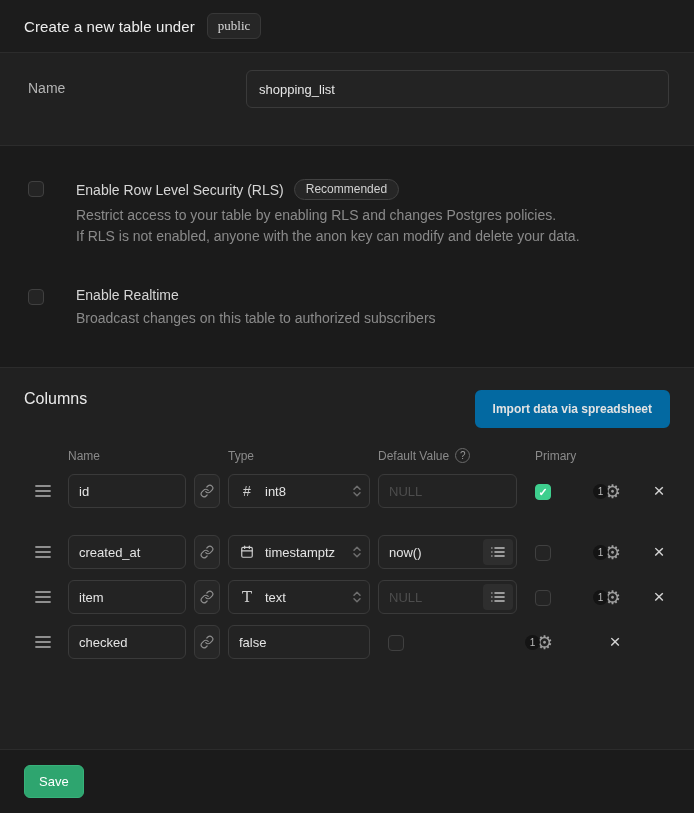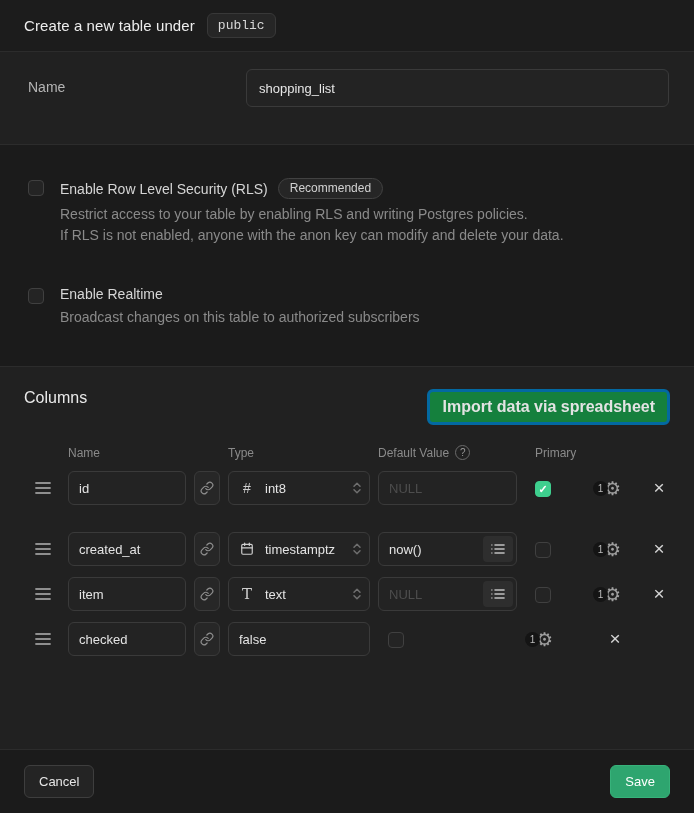--- a/index.html
+++ b/index.html
@@ -20,21 +20,21 @@
   
   .dlg-header {
     background: #1c1c1c;
     border-bottom: 1px solid #2c2c2c;
     padding: 13px 24px;
     display: flex; align-items: center; gap: 12px;
     flex: 0 0 auto;
   }
   .dlg-title { font-size: 15px; font-weight: 500; color: #ededed; letter-spacing: .1px; }
   .schema-badge {
-    font-family: Liberation Mono, monospace;
+    font-family: Liberation Serif, serif;
     font-size: 13px; color: #d8d8d8;
     background: #262626; border: 1px solid #383838;
     border-radius: 6px; padding: 4px 10px;
   }
 
   
   .section-fields {
     background: #212121;
     padding: 17px 25px 37px 28px;
     flex: 0 0 auto;
@@ -57,21 +57,21 @@
   .text-input::placeholder { color: #5c5c5c; }
 
   
   .section-toggles {
     background: #1b1b1b;
     border-bottom: 1px solid #2c2c2c;
     border-top: 1px solid #2c2c2c;
     padding: 33px 28px 38px;
     flex: 0 0 auto;
   }
-  .toggle-group { display: flex; gap: 16px; }
+  .toggle-group { display: flex; gap: 32px; }
   .toggle-group + .toggle-group { margin-top: 40px; }
   .checkbox {
     width: 16px; height: 16px; flex: 0 0 16px;
     border: 1px solid #404040; border-radius: 4px;
     background: #242424; margin-top: 2px;
     display: flex; align-items: center; justify-content: center;
     cursor: pointer;
   }
   .checkbox.checked {
     background: #3ecf8e; border-color: #3ecf8e;
@@ -88,23 +88,23 @@
 
   
   .section-columns {
     background: #212121;
     padding: 22px 24px 14px;
     flex: 1 1 auto;
   }
   .columns-head { display: flex; align-items: flex-start; justify-content: space-between; }
   .columns-title { font-size: 16px; font-weight: 500; color: #eaeaea; }
   .import-btn {
-    background: #15803d; border: 3px solid #0369a1; border-radius: 6px;
+    background: #0369a1; border: 6px solid #0369a1; border-radius: 6px;
     color: #e3e3e3; font-family: "Liberation Sans", sans-serif;
-    font-size: 16px; font-weight: 600;
+    font-size: 12px; font-weight: 600;
     padding: 6px 12px; cursor: pointer;
   }
 
   .col-grid {
     display: grid;
     grid-template-columns: 36px 118px 26px 142px 139px 60px 44px 28px;
     column-gap: 8px;
     align-items: center;
   }
   .cols-header { margin-top: 20px; font-size: 12px; color: #8a8a8a; }
@@ -209,21 +209,21 @@
   </div>
 
   <div class="section-toggles">
     <div class="toggle-group">
       <div class="checkbox"></div>
       <div>
         <div class="toggle-title-row">
           <span class="toggle-title">Enable Row Level Security (RLS)</span>
           <span class="pill-badge">Recommended</span>
         </div>
-        <div class="toggle-desc">Restrict access to your table by enabling RLS and writing Postgres policies.</div>
+        <div class="toggle-desc">Restrict access to your table by enabling RLS and changes Postgres policies.</div>
         <div class="toggle-desc" style="margin-top:0;">If RLS is not enabled, anyone with the anon key can modify and delete your data.</div>
       </div>
     </div>
     <div class="toggle-group">
       <div class="checkbox"></div>
       <div>
         <div class="toggle-title-row">
           <span class="toggle-title">Enable Realtime</span>
         </div>
         <div class="toggle-desc">Broadcast changes on this table to authorized subscribers</div>
@@ -437,17 +437,16 @@
         <span class="fk-badge">1</span>
         <span class="gear-icon">⚙</span>
       </div>
       <div class="close-cell">
         <span>×</span>
       </div>
     </div>
   </div>
 
   <div class="dlg-footer">
-    <button class="btn btn-cancel">Cancel</button>
     <button class="btn btn-save">Save</button>
   </div>
 
 </div>
 
 </body></html>

